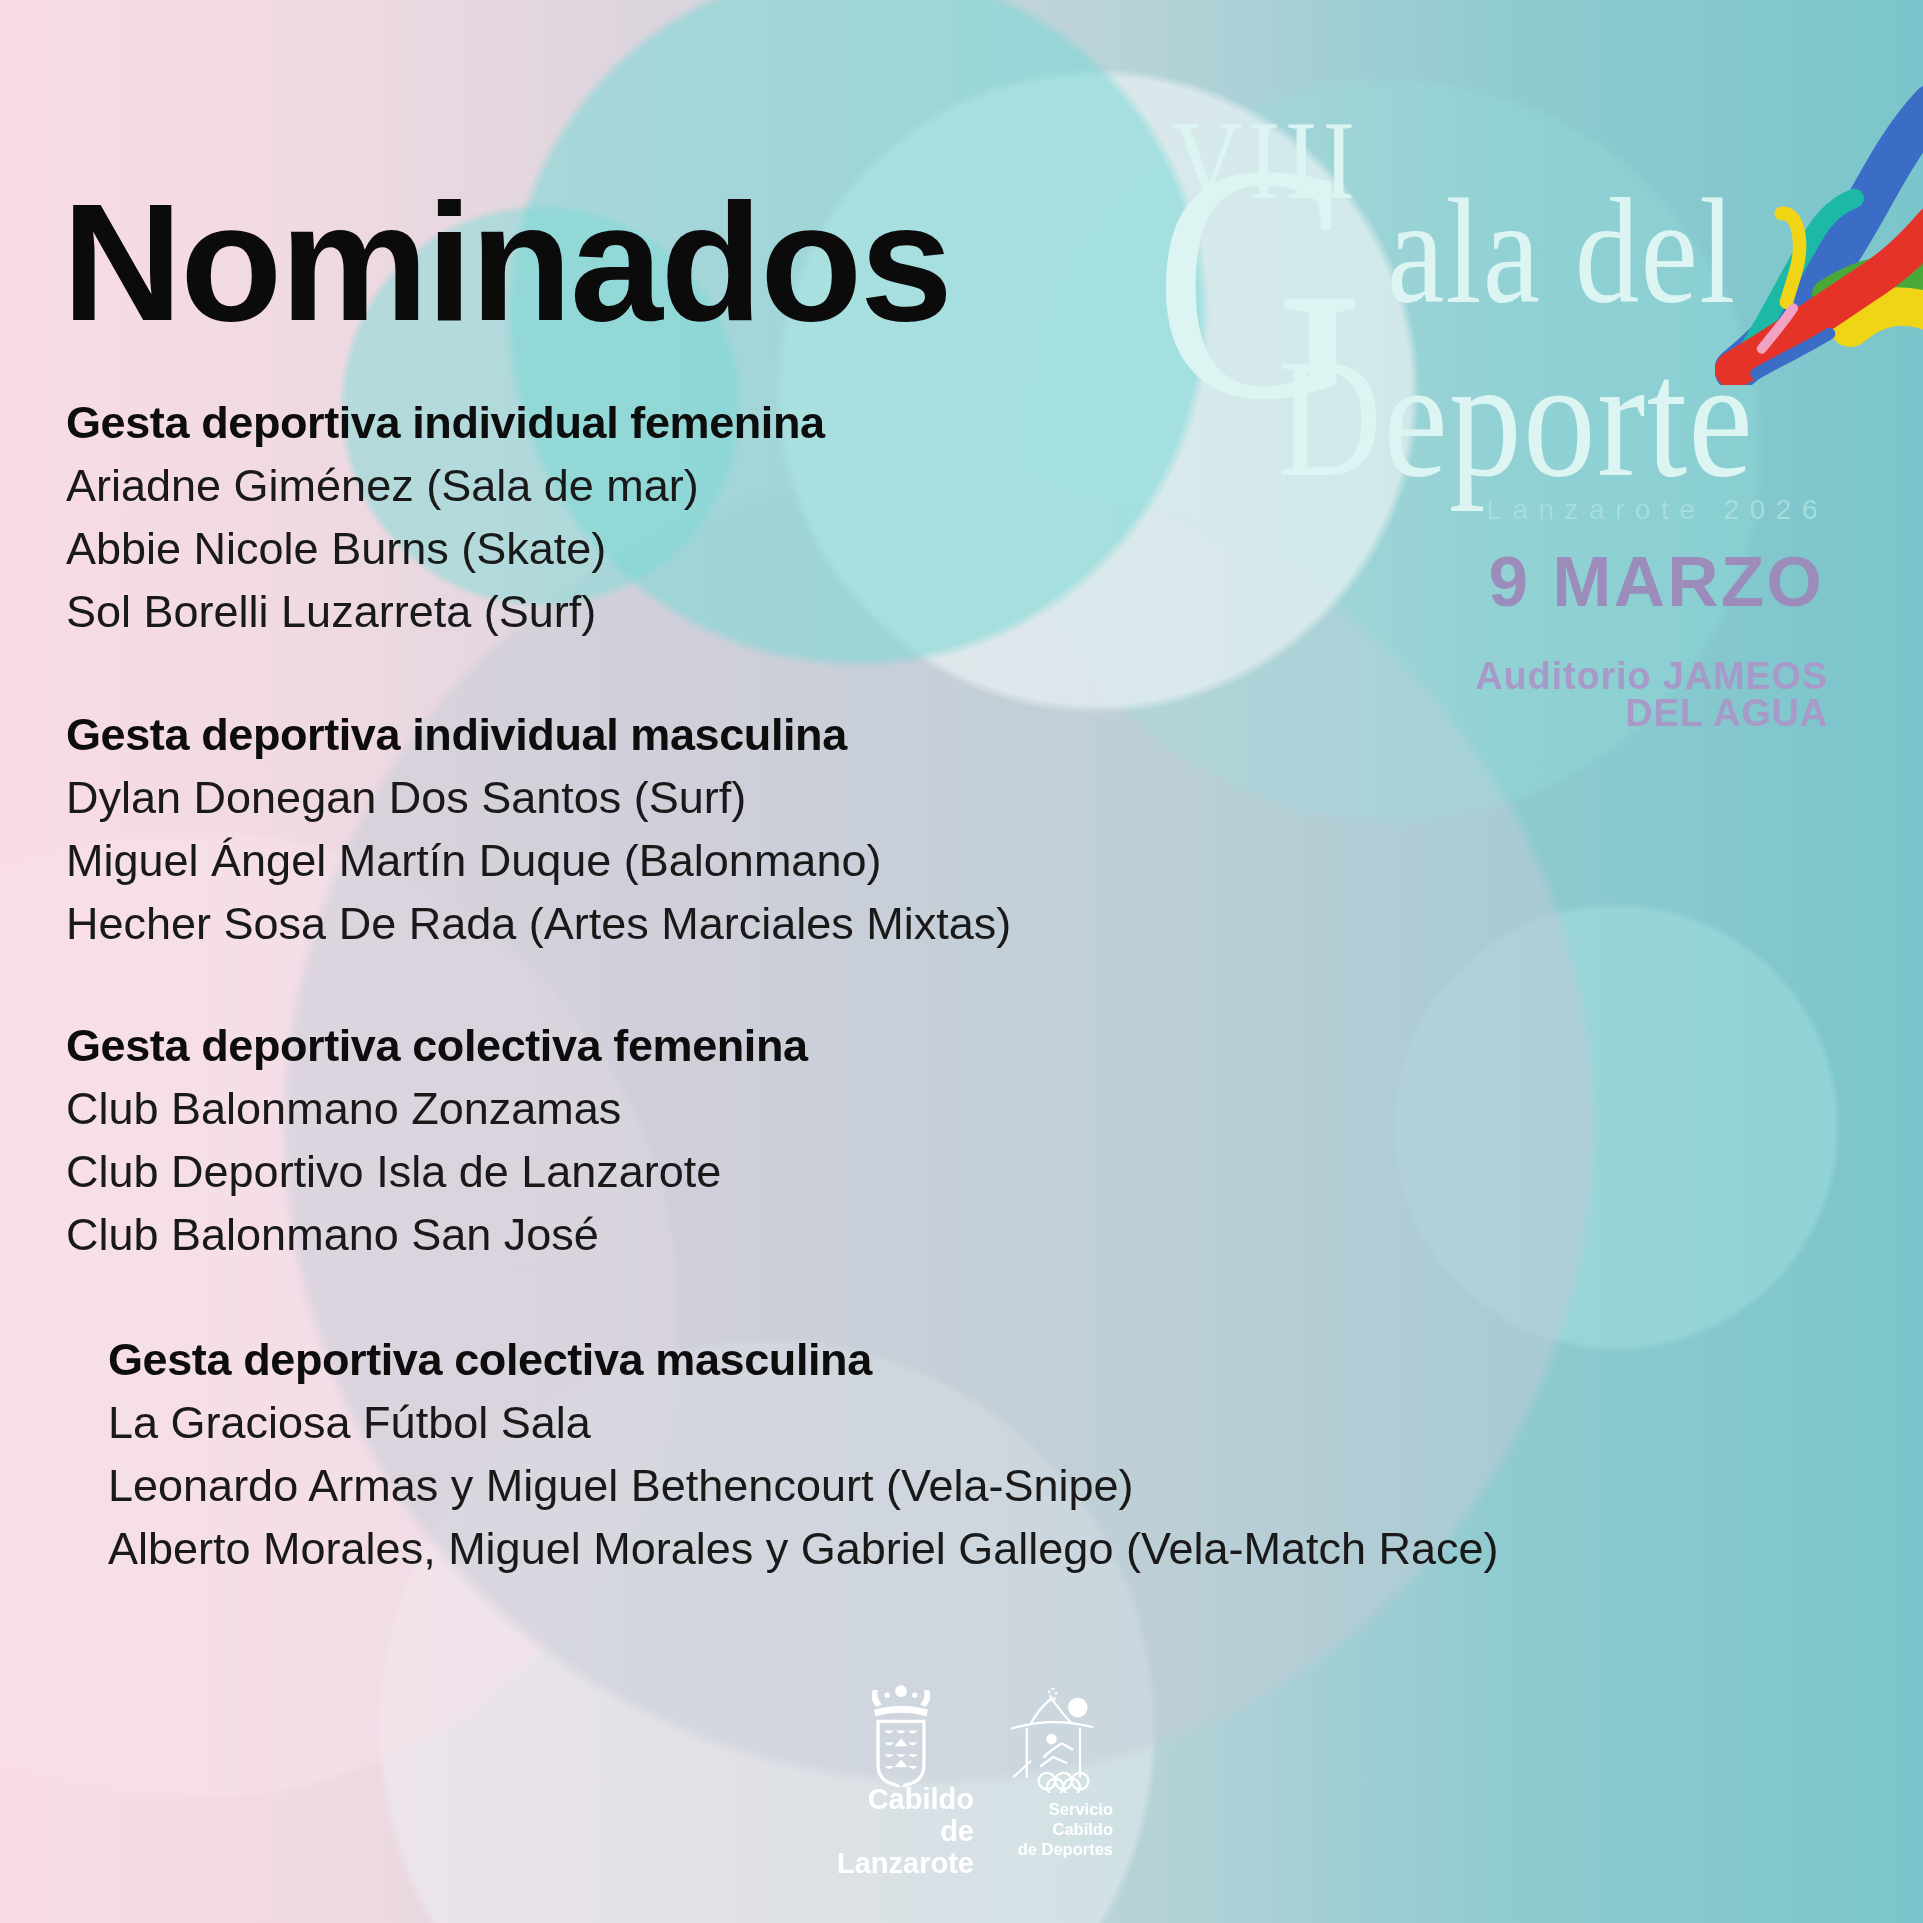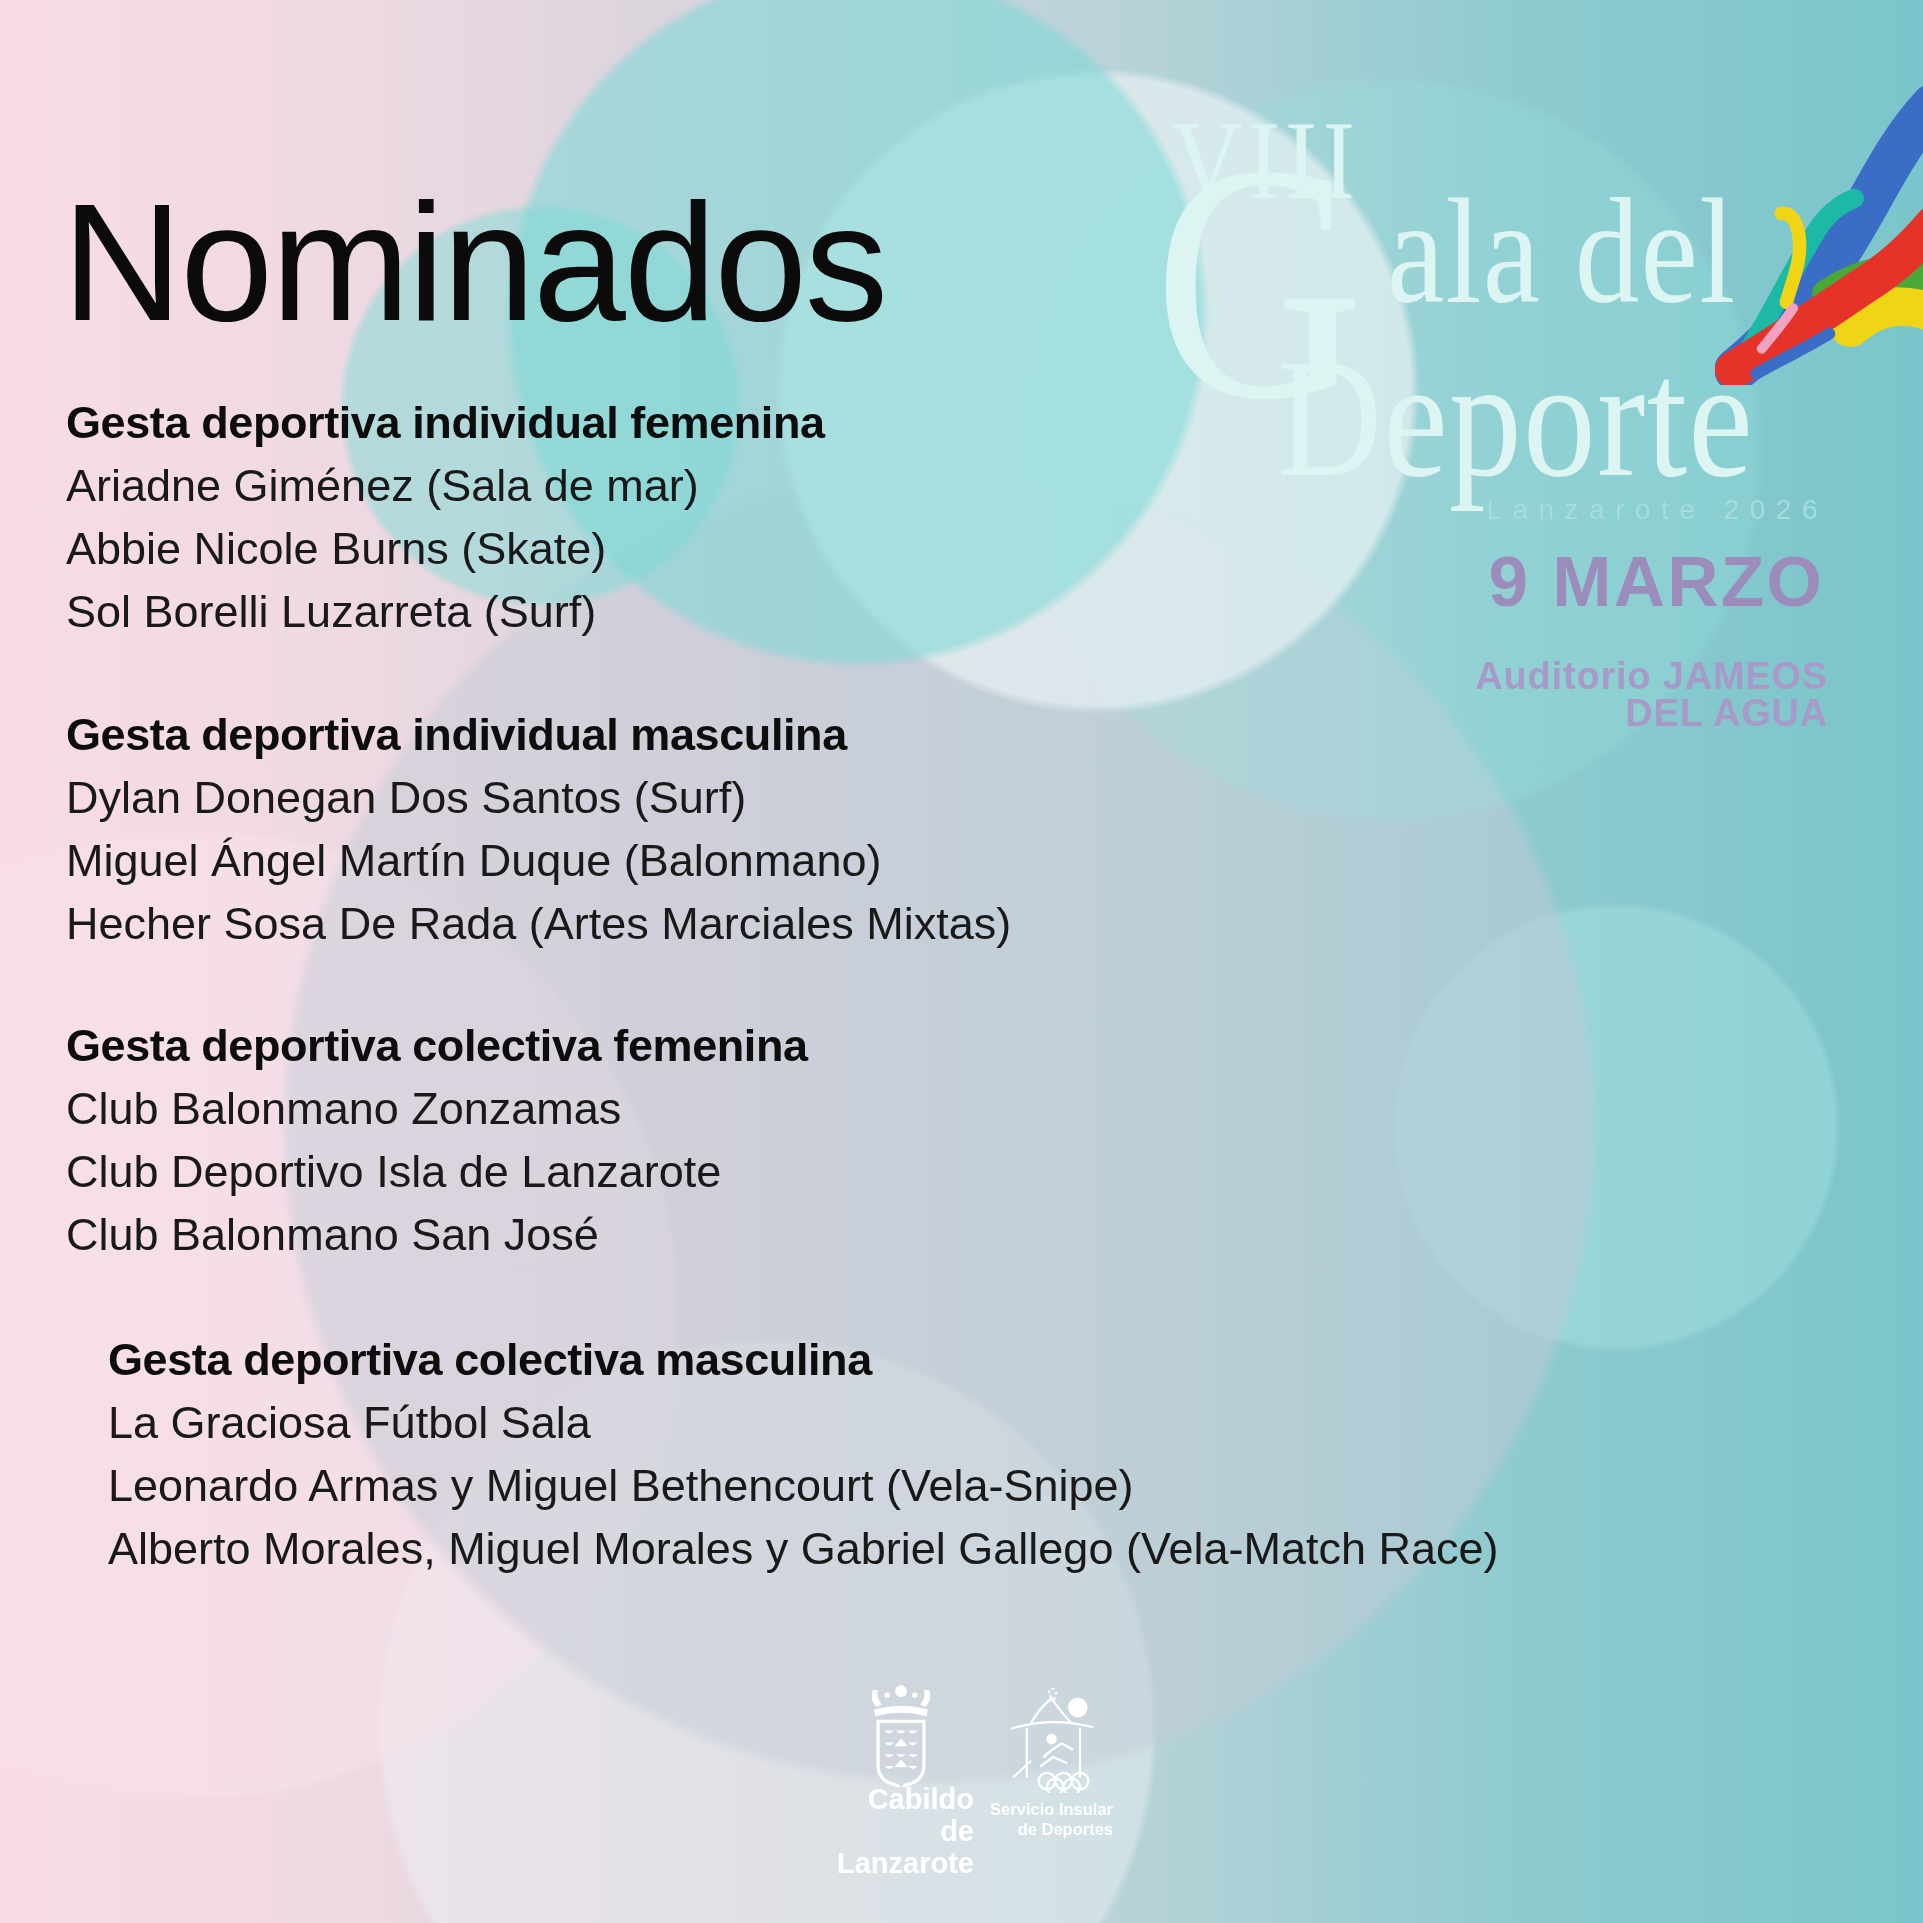--- a/index.html
+++ b/index.html
@@ -12,21 +12,21 @@
       radial-gradient(circle 203px at 541px 406px,  rgba(127,219,214,.50) 0 96%, rgba(127,219,214,0) 100%),
       radial-gradient(circle 376px at 1390px 451px, rgba(152,226,222,.28) 0 97%, rgba(152,226,222,0) 100%),
       radial-gradient(circle 661px at 939px 1127px,rgba(197,203,214,.50) 0 98%, rgba(197,203,214,0) 100%),
       radial-gradient(circle 488px at 195px 1315px, rgba(248,226,236,.50) 0 98%, rgba(248,226,236,0) 100%),
       radial-gradient(circle 391px at 767px 1728px,rgba(237,242,244,.45) 0 98%, rgba(237,242,244,0) 100%),
       radial-gradient(circle 225px at 1616px 1127px,rgba(171,228,228,.40) 0 97%, rgba(171,228,228,0) 100%),
       linear-gradient(90deg,#f9dce6 0%,#eed9e2 18%,#d7d3dc 38%,#b9d3d8 58%,#8fcbd0 78%,#7ac5cb 100%);
   }
   .abs{position:absolute;}
   .page-title{
-    left:62px;top:179px;font-size:167px;font-weight:400;letter-spacing:-2.3px;
+    left:62px;top:179px;font-size:167px;font-weight:700;letter-spacing:-2.3px;
     color:#0b0b0b;line-height:1;white-space:nowrap;text-align:center;
   }
   .category{left:66px;width:1278px;line-height:63px;font-size:45px;color:#161616;}
   .category .cat-heading{font-weight:700;letter-spacing:-0.4px;color:#0d0d0d;white-space:nowrap;}
   .category .nominee{font-weight:400;letter-spacing:0;color:#191919;white-space:nowrap;}
   .cat-0{top:391px;} .cat-1{top:703px;} .cat-2{top:1014px;} .cat-3{top:1328px;margin-left:42px;}
 
   
   .logo-script{left:1154px;top:0;width:977px;height:827px;transform:scaleX(.86);transform-origin:left top;
                font-family:"Liberation Serif",serif;color:#dcf5f3;}
@@ -169,19 +169,19 @@
       </g>
       <g fill="none" stroke="#ffffff" stroke-width="3">
         <circle cx="52" cy="124" r="11"></circle>
           <circle cx="74" cy="124" r="11"></circle>
           <circle cx="96" cy="124" r="11"></circle>
         <circle cx="63" cy="132" r="11"></circle>
           <circle cx="85" cy="132" r="11"></circle>
       </g>
     </svg>
     <div class="servicio-name">
-      <div>Servicio Insular</div>
+      <div>Servicio Cabildo</div>
       <div>de Deportes</div>
     </div>
   </div>
 
 </div>
 
 
 </body></html>

